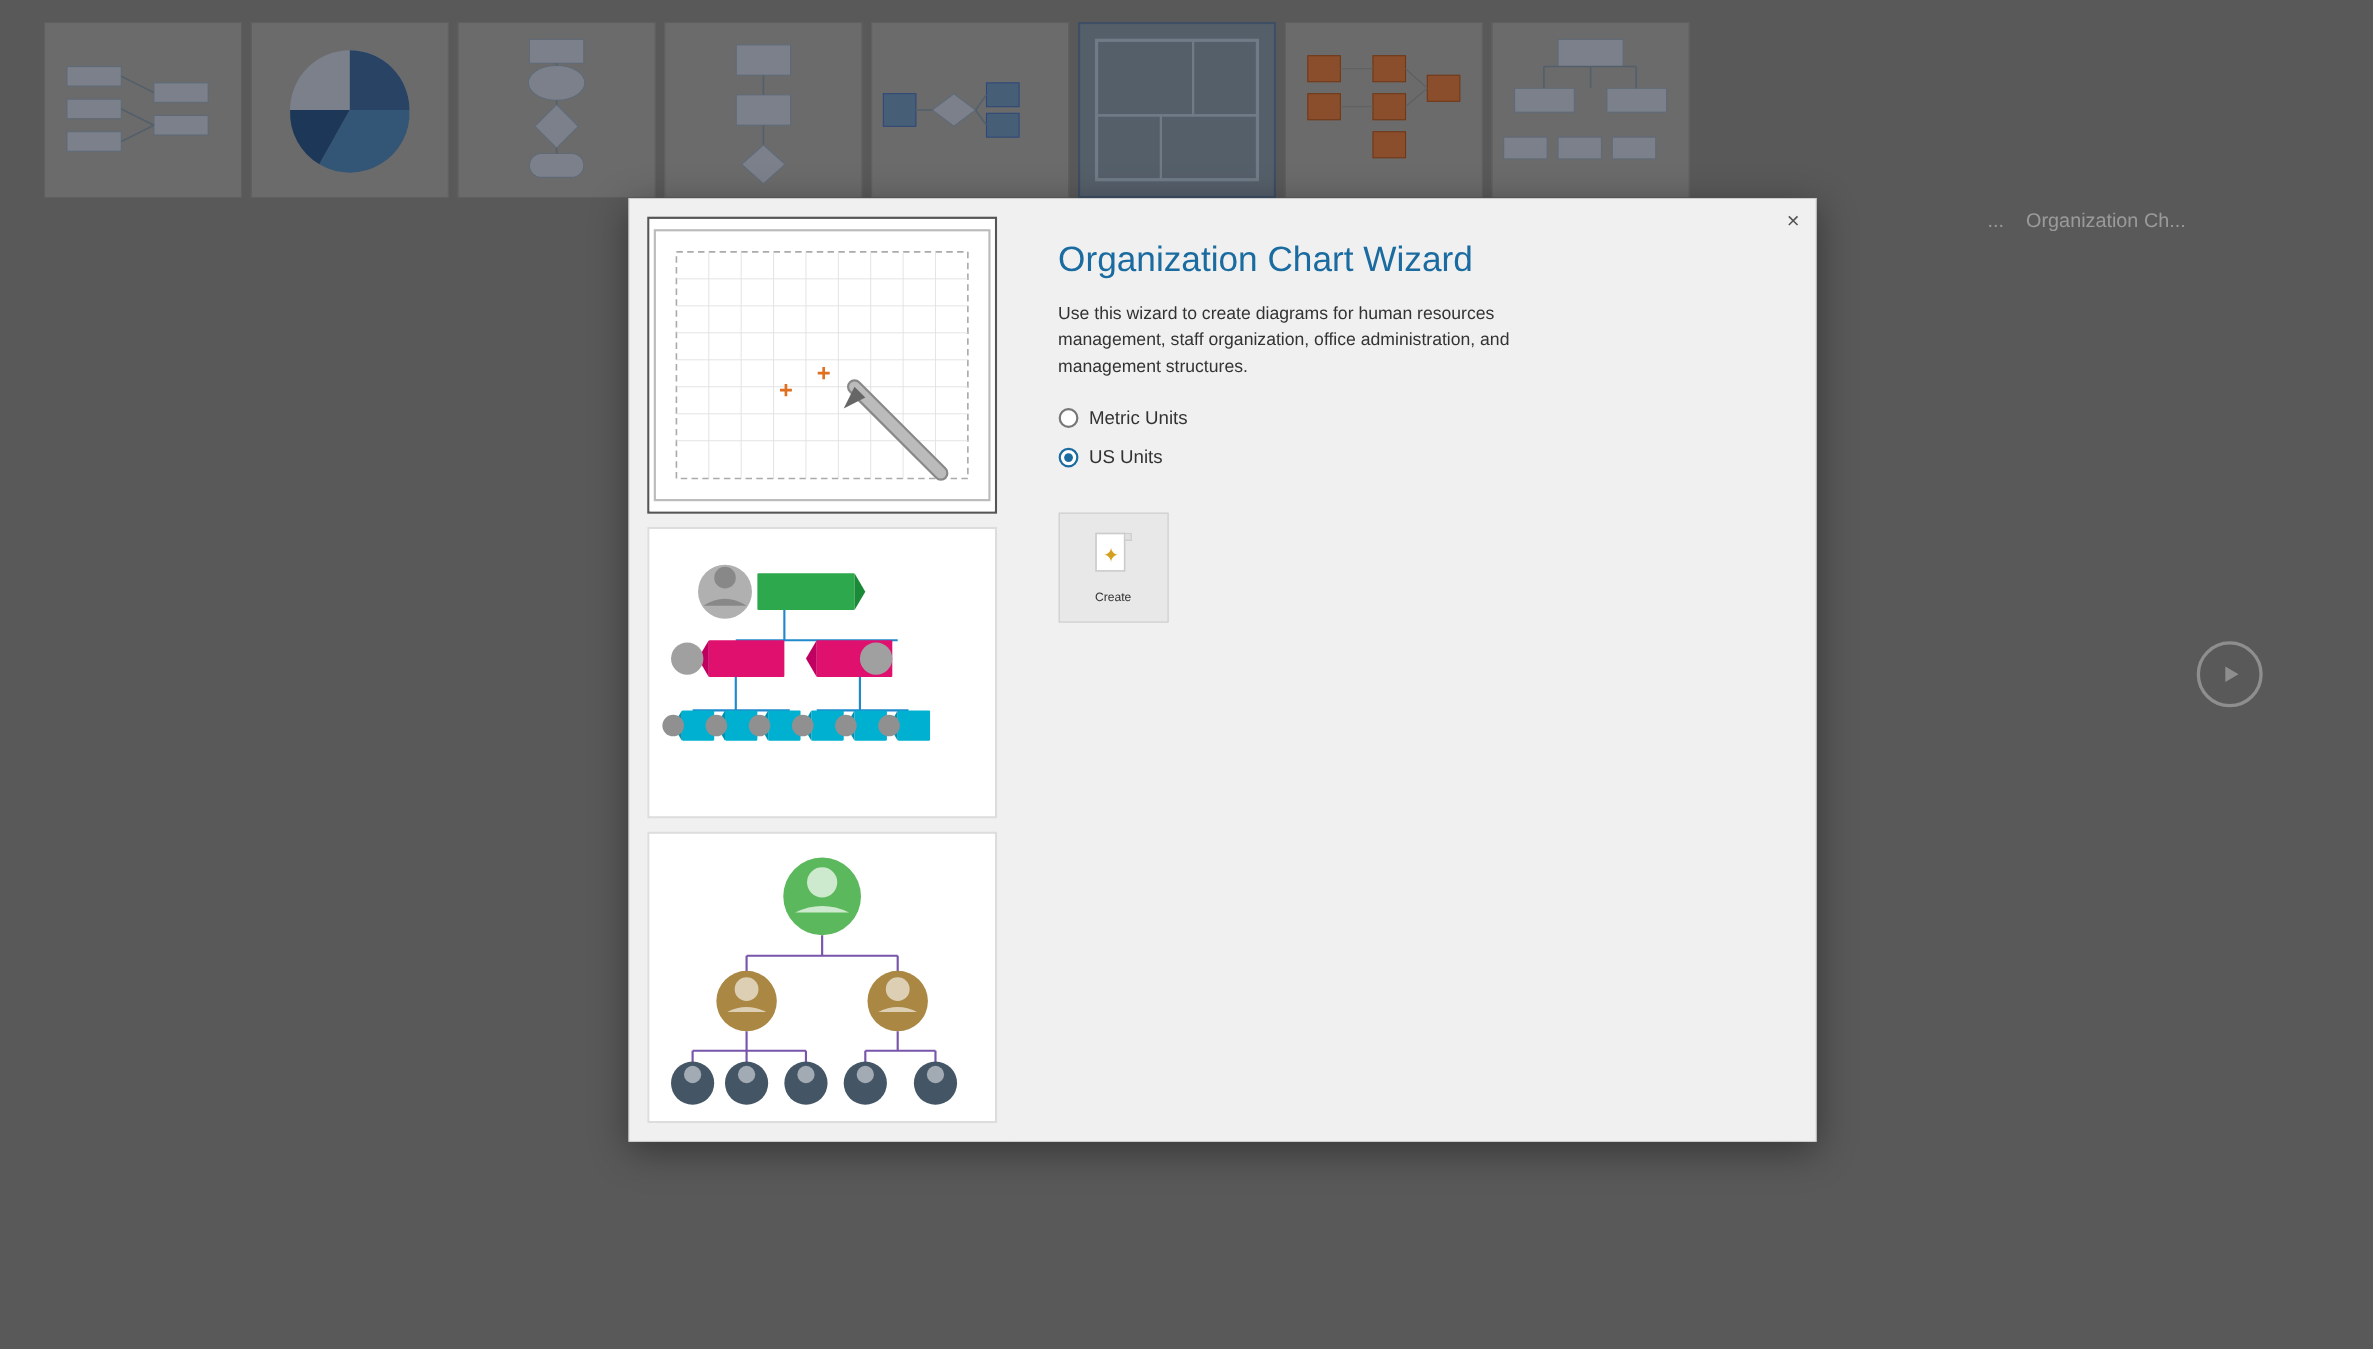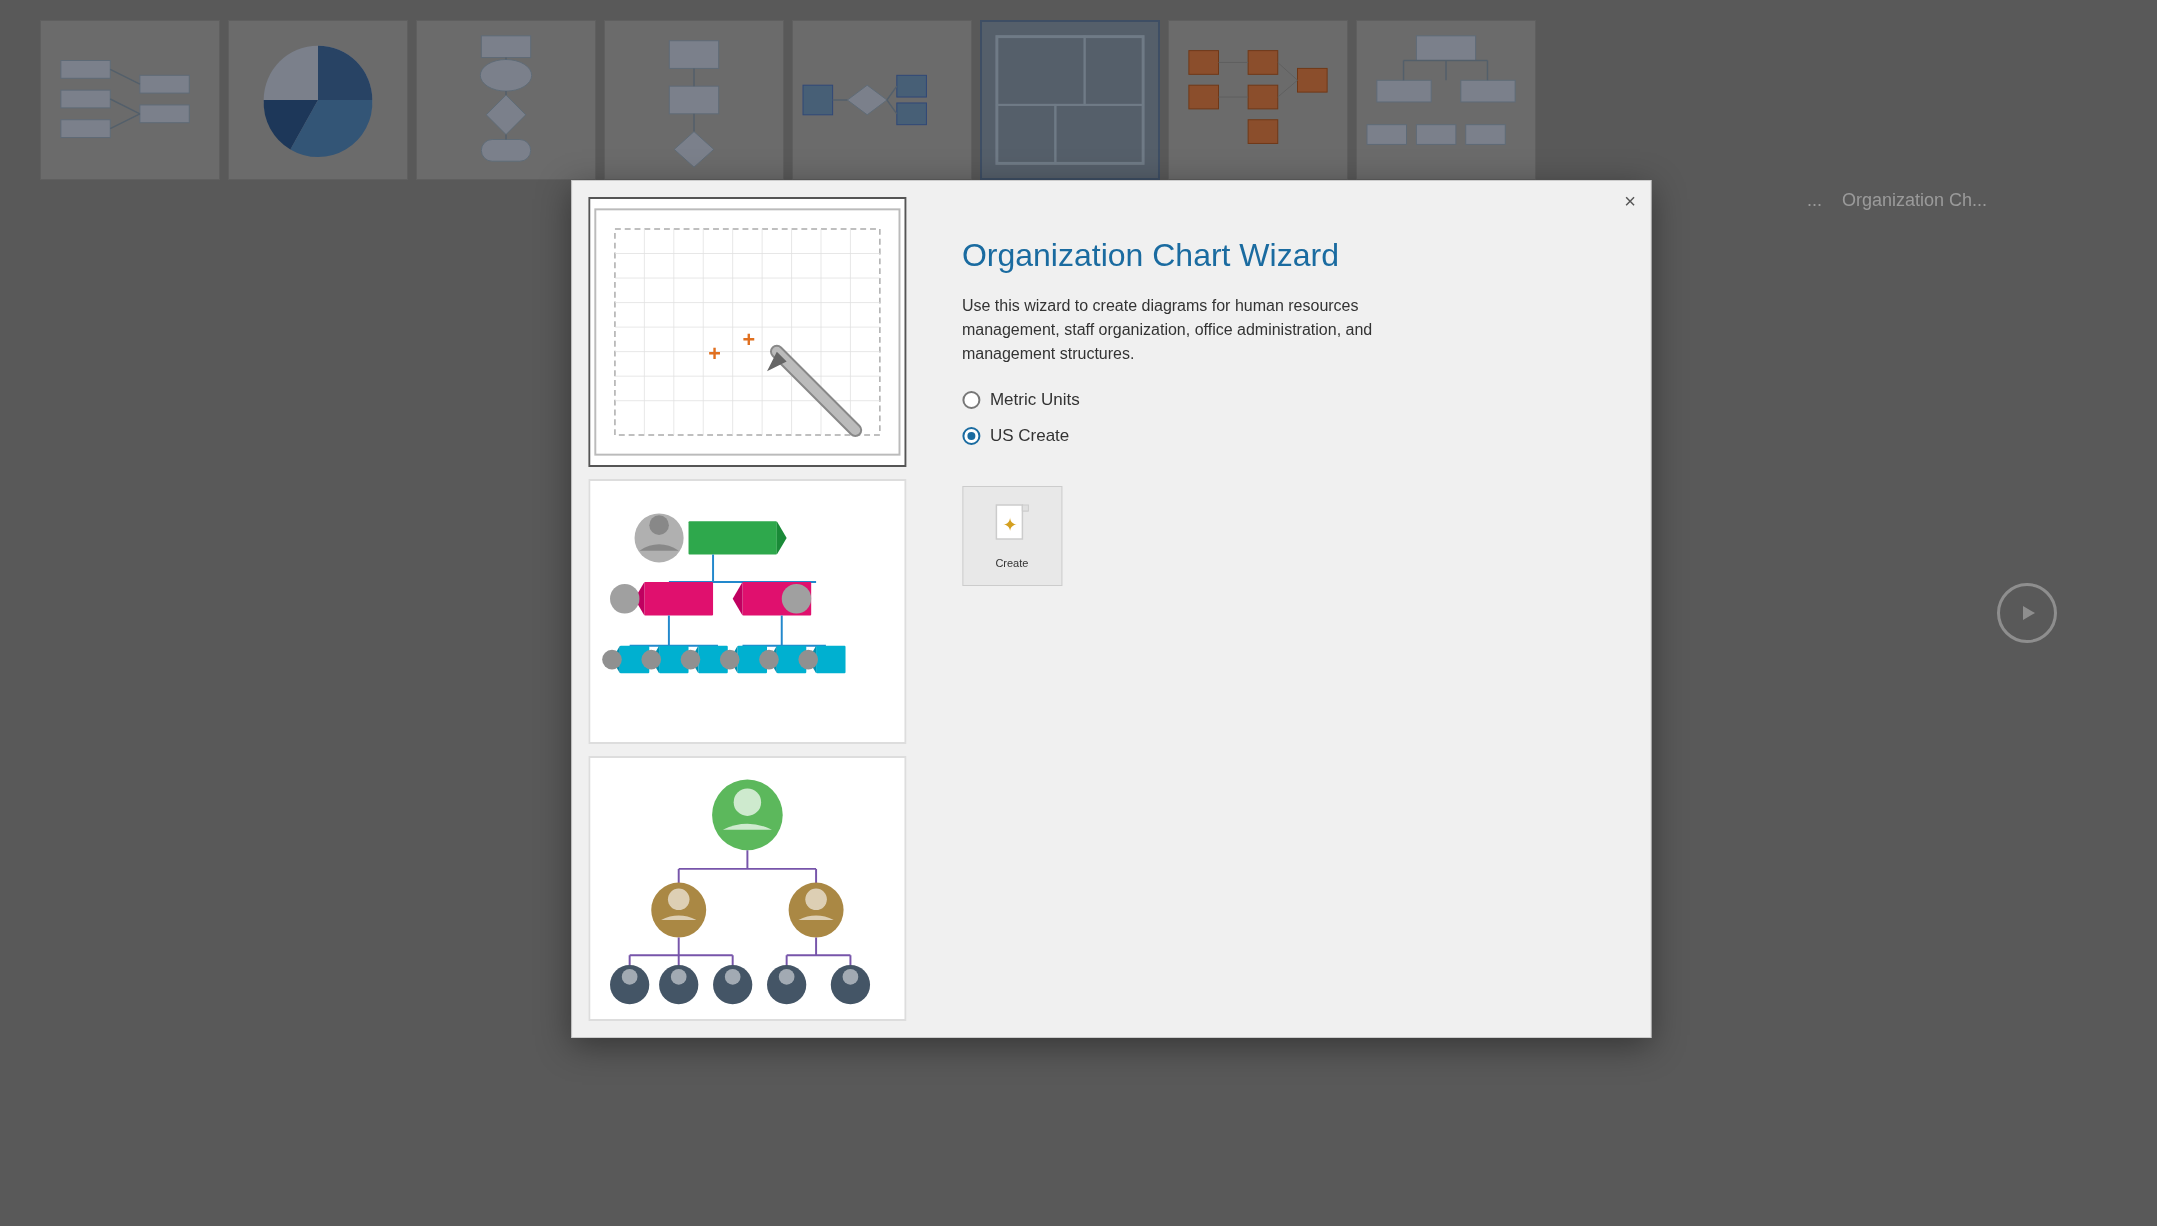--- a/index.html
+++ b/index.html
@@ -112,21 +112,21 @@
       cursor: pointer;
       overflow: hidden;
     }
     .thumb-card.selected {
       border: 2px solid #555;
     }
 
     
     .modal-right {
       flex: 1;
-      padding: 56px 40px;
+      padding: 36px 40px;
       background: #f0f0f0;
     }
 
     .wizard-title {
       font-size: 32px;
       font-weight: 300;
       color: #1a6ba0;
       margin-bottom: 20px;
     }
 
@@ -457,21 +457,21 @@
 
       <p class="wizard-desc">Use this wizard to create diagrams for human resources management, staff organization, office administration, and management structures.</p>
 
       <div class="radio-group">
         <label class="radio-item">
           <div class="radio-circle"></div>
           <span>Metric Units</span>
         </label>
         <label class="radio-item">
           <div class="radio-circle checked"></div>
-          <span>US Create</span>
+          <span>US Units</span>
         </label>
       </div>
 
       <button class="create-btn">
 
         <svg width="40" height="46" viewBox="0 0 40 46">
           <rect x="4" y="2" width="26" height="34" fill="white" stroke="#ccc" stroke-width="1.5"></rect>
           <polygon points="30,2 36,8 30,8" fill="#ddd" stroke="#ccc" stroke-width="1"></polygon>
           <rect x="30" y="2" width="6" height="6" fill="#e0e0e0" stroke="#ccc" stroke-width="1"></rect>
 

